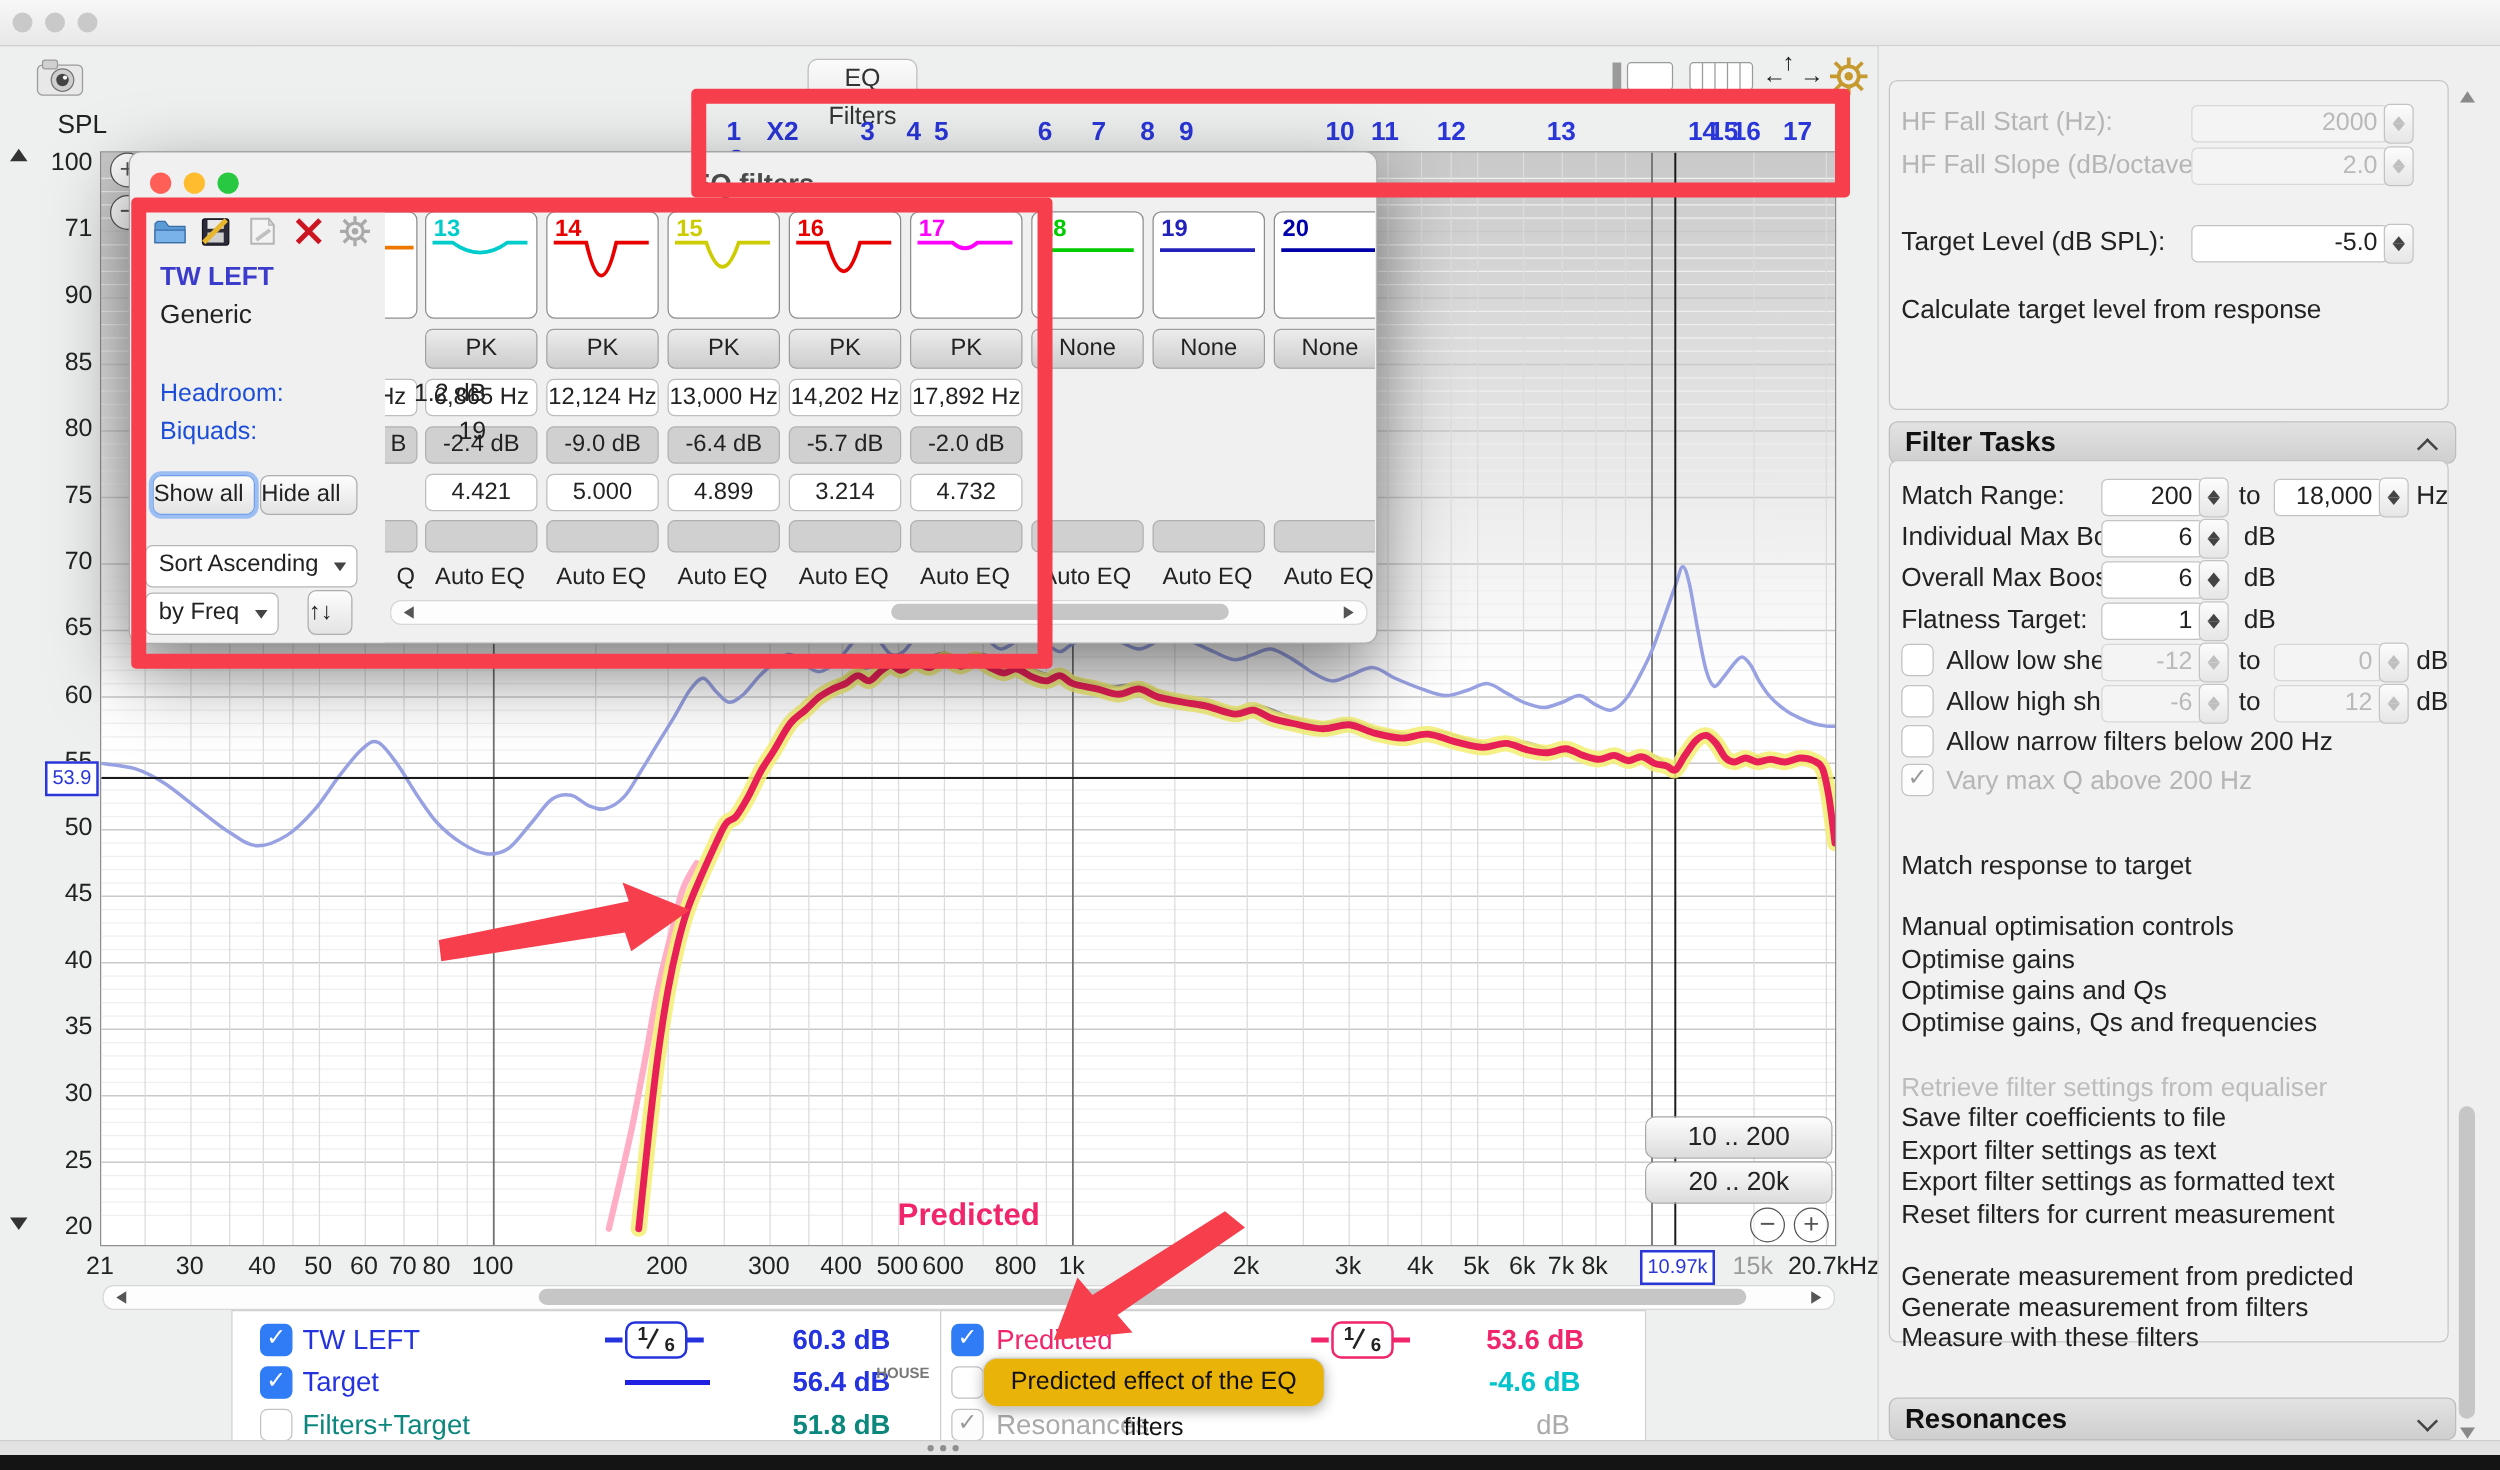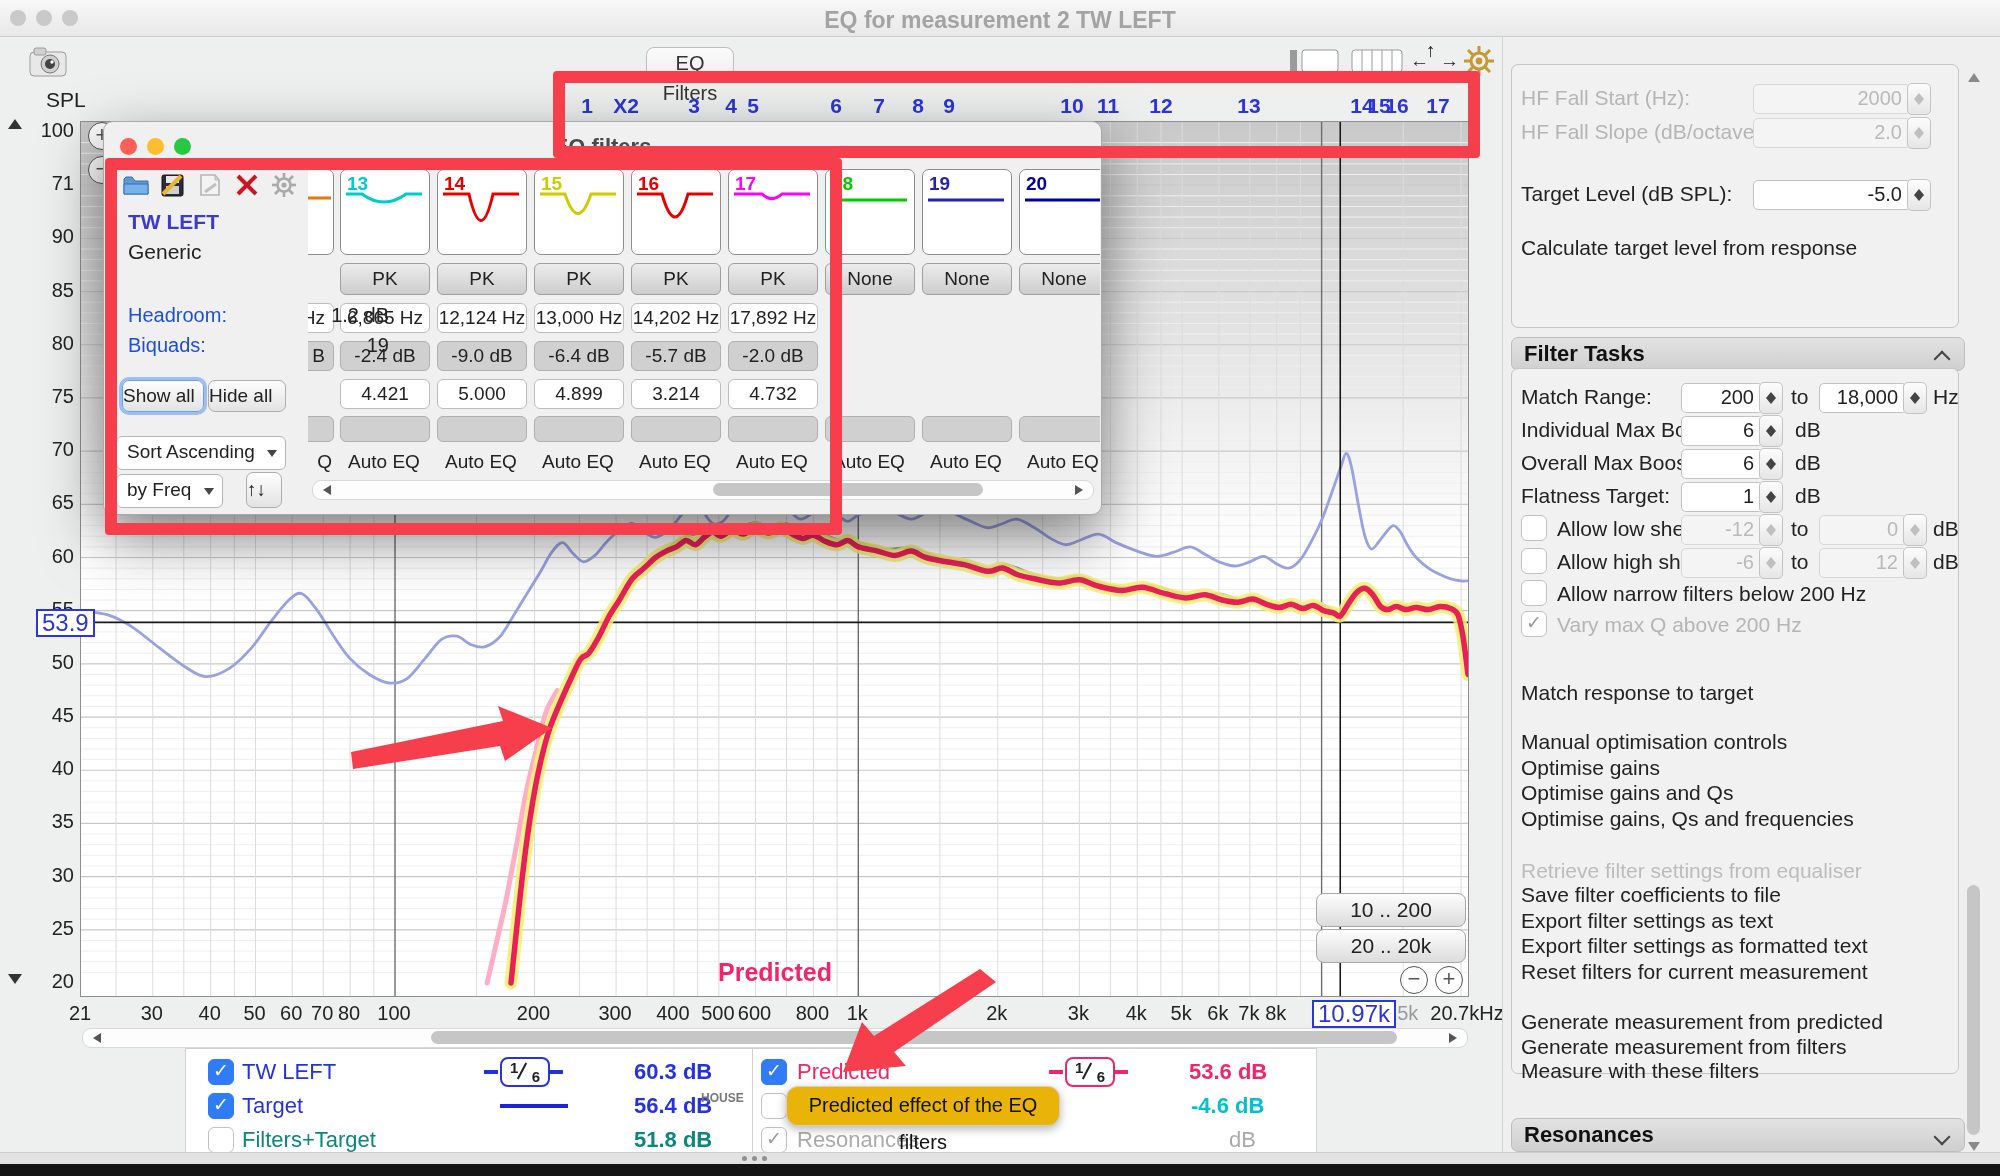--- a/index.html
+++ b/index.html
@@ -16,21 +16,21 @@
        border-radius:8px 8px 0 0;font-size:20px;color:#333;text-align:center;line-height:30px;}
   .tbico{position:absolute;top:44px;height:34px;}
   
   #plot{position:absolute;left:80px;top:121px;width:1387px;height:874px;background:#fff;border:1px solid #8f8f8f;}
   #plot-grad{position:absolute;left:0;top:0;width:100%;height:430px;
      background:linear-gradient(rgba(120,120,120,.40),rgba(120,120,120,0));pointer-events:none;}
   .ylab{position:absolute;width:46px;text-align:right;font-size:20px;color:#222;}
   .xlab{position:absolute;top:1002px;transform:translateX(-50%);font-size:20px;color:#222;white-space:nowrap;}
   .xlab.muted{color:#9a9a9a;}
   .cursor-box{position:absolute;background:#fff;border:2px solid #2a36d8;color:#2a36d8;
-     font-size:24px;padding:0 4px;line-height:24px;}
+     font-size:16px;padding:0 4px;line-height:24px;}
   .range-btn{position:absolute;left:1316px;width:148px;height:32px;border:1px solid #a8a8a8;border-radius:8px;
      background:linear-gradient(#fdfdfd,#dcdcdc);font-size:21px;text-align:center;line-height:31px;color:#222;}
   .circ-btn{position:absolute;width:26px;height:26px;border:1.6px solid #555;border-radius:50%;
      color:#555;font-size:22px;line-height:23px;text-align:center;background:rgba(255,255,255,.5);}
   #predicted-label{position:absolute;left:775px;top:958px;transform:translateX(-50%);
      font-size:25px;font-weight:bold;color:#f1256b;}
   
   .hsb-track{position:absolute;background:#fdfdfd;border:1px solid #d8d8d8;border-radius:9px;}
   .hsb-thumb{position:absolute;background:#c6c6c6;border-radius:8px;}
   .tri{width:0;height:0;position:absolute;}
@@ -108,21 +108,20 @@
 </style>
 </head>
 <body>
 
 <div id="app">
 
   <div id="titlebar">
     <div class="tl" style="left:10px"></div>
     <div class="tl" style="left:36px"></div>
     <div class="tl" style="left:62px"></div>
-    <div id="win-title">EQ for measurement 2 TW LEFT</div>
   </div>
 
   <div class="abs" style="left:28px;top:44px;width:40px;height:34px">
     <svg width="40" height="34">
         <rect x="2" y="8" width="36" height="24" rx="4" fill="#e8e8e8" stroke="#9a9a9a"></rect>
         <rect x="6" y="4" width="12" height="7" rx="2" fill="#d0d0d0" stroke="#9a9a9a"></rect>
         <circle cx="22" cy="20" r="9" fill="#cfcfcf" stroke="#777"></circle>
         <circle cx="22" cy="20" r="5" fill="#444"></circle>
         <circle cx="24" cy="18" r="1.7" fill="#fff"></circle>
       </svg>

